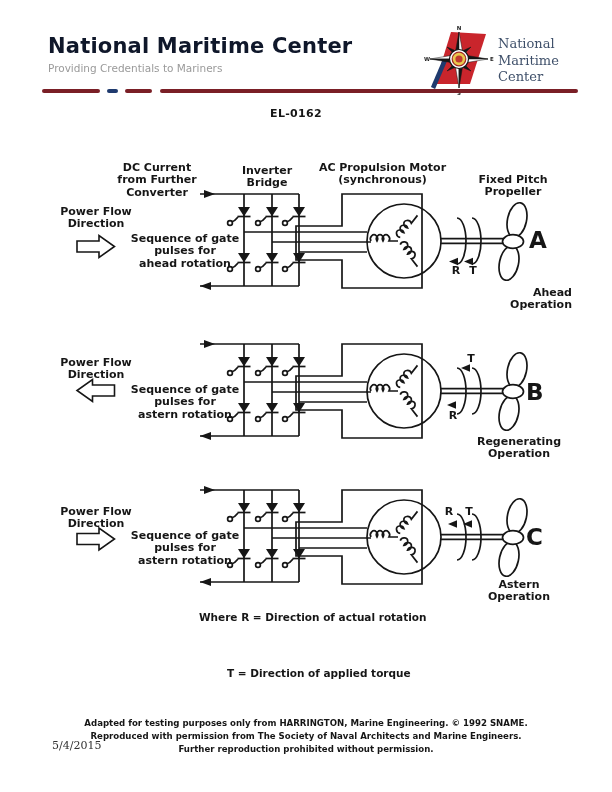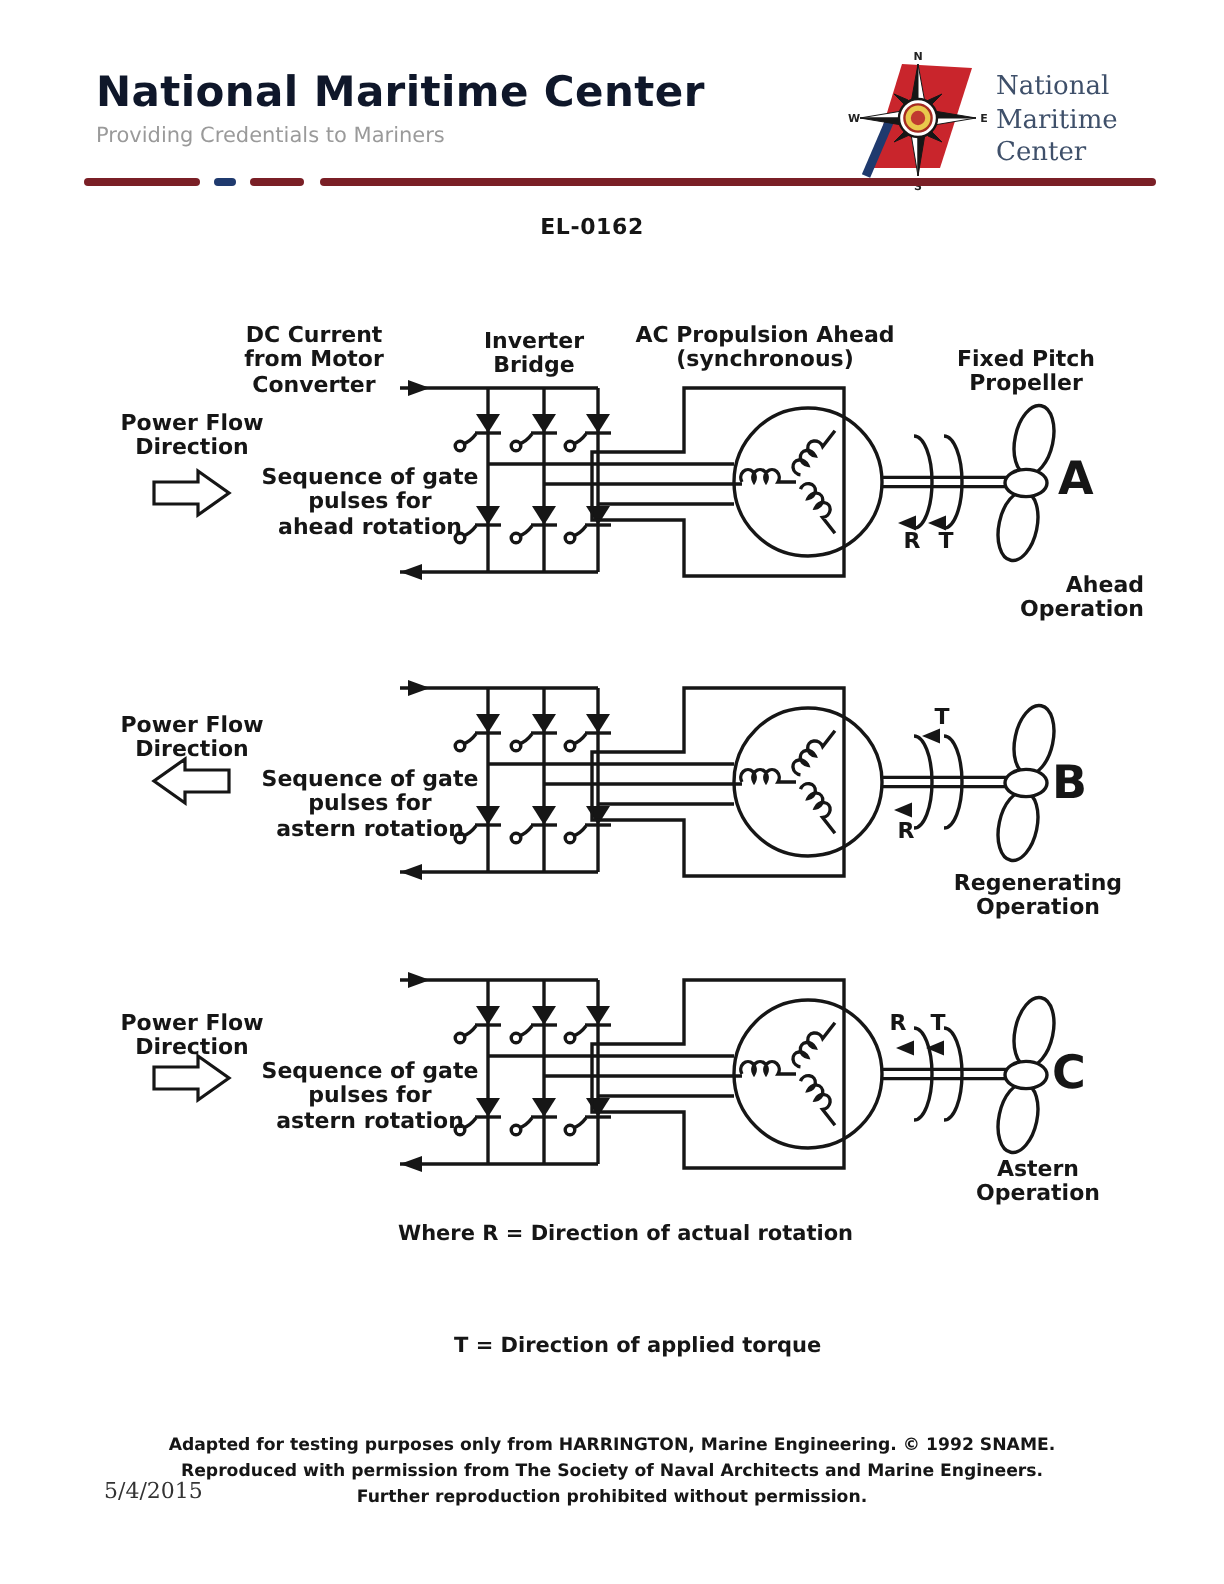--- a/index.html
+++ b/index.html
@@ -154,29 +154,29 @@
       <polygon points="463,524 472,520.2 472,527.8"></polygon>
     </g>
 
     <polygon points="77,241 99,241 99,235.5 114.5,246.5 99,257.5 99,252 77,252" fill="#fff" stroke="#161616" stroke-width="1.6"></polygon>
     <polygon points="114.5,385 92.5,385 92.5,379.5 77,390.5 92.5,401.5 92.5,396 114.5,396" fill="#fff" stroke="#161616" stroke-width="1.6"></polygon>
     <polygon points="77,533.5 99,533.5 99,528 114.5,539 99,550 99,544.5 77,544.5" fill="#fff" stroke="#161616" stroke-width="1.6"></polygon>
   </svg>
 
   <div class="lbl" style="left:100px;top:162px;width:114px;">
     <div>DC Current</div>
-    <div>from Motor</div>
+    <div>from Further</div>
     <div>Converter</div>
   </div>
   <div class="lbl" style="left:230px;top:165px;width:74px;">
     <div>Inverter</div>
     <div>Bridge</div>
   </div>
   <div class="lbl" style="left:310px;top:162px;width:145px;">
-    <div>AC Propulsion Ahead</div>
+    <div>AC Propulsion Motor</div>
     <div>(synchronous)</div>
   </div>
   <div class="lbl" style="left:467px;top:174px;width:92px;">
     <div>Fixed Pitch</div>
     <div>Propeller</div>
   </div>
   <div class="lbl" style="left:49px;top:206px;width:94px;">
     <div>Power Flow</div>
     <div>Direction</div>
   </div>

